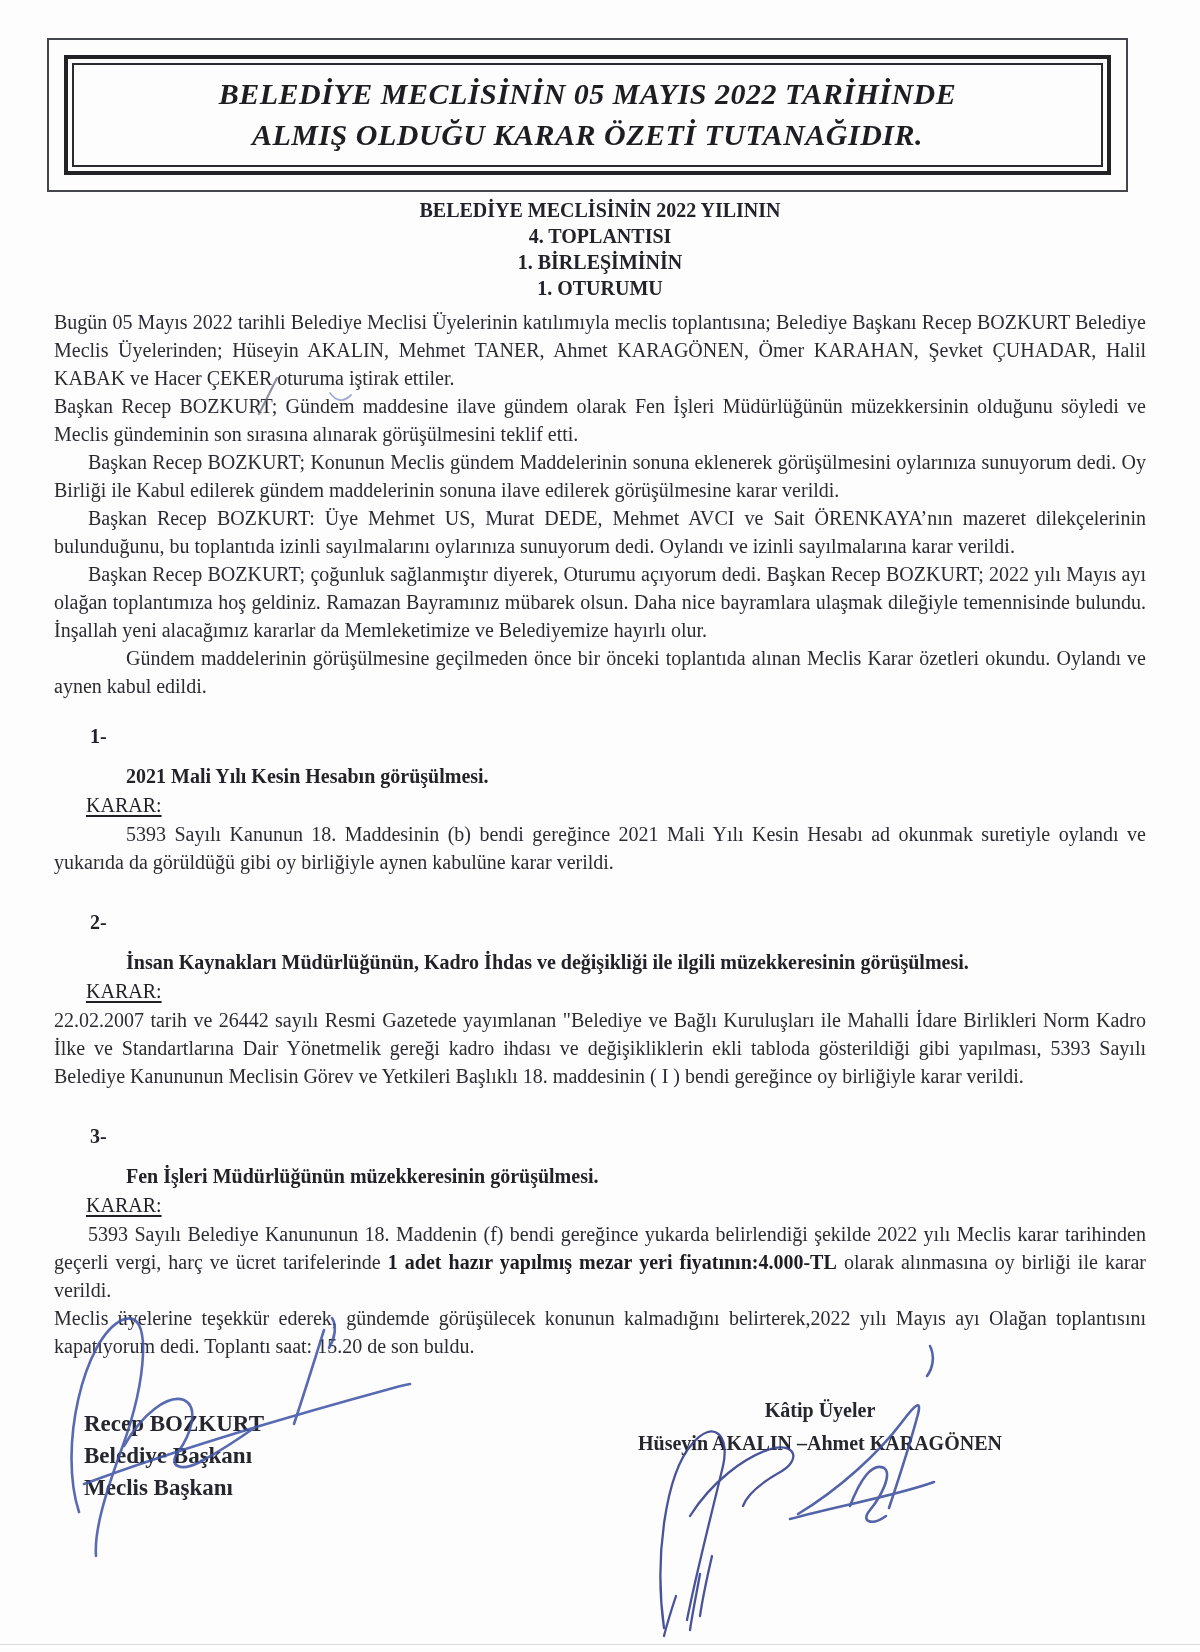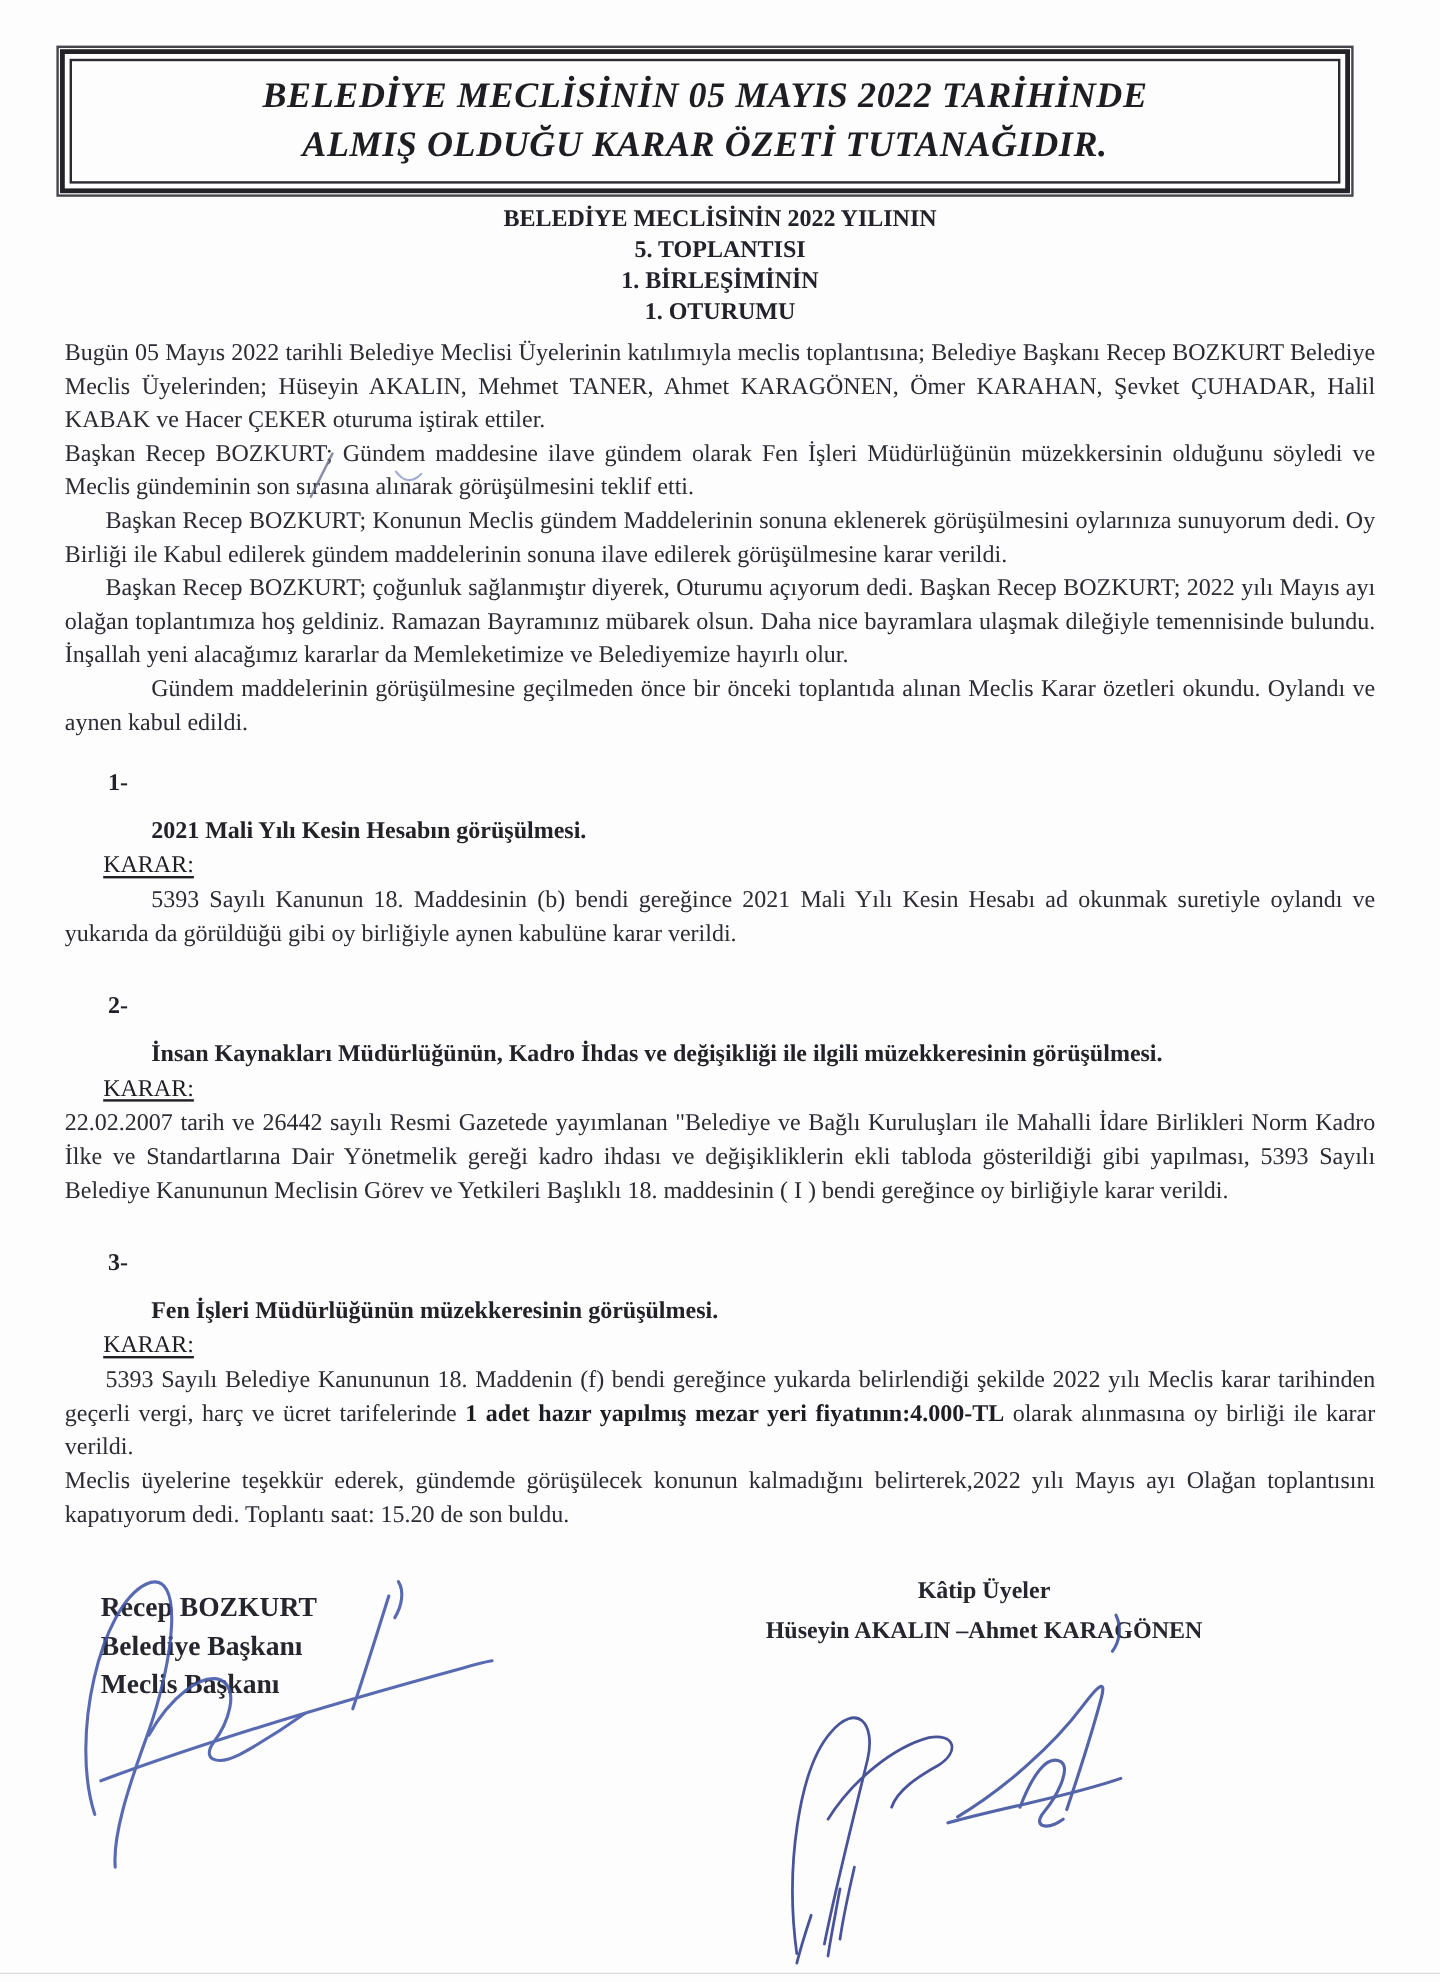--- a/index.html
+++ b/index.html
@@ -9,21 +9,21 @@
     margin:0 auto;
     background:#fdfdfd;
     font-family:"Liberation Serif", serif;
     color:#26262e;
     overflow:hidden;
   }
   
   .frame-outer{
     margin:38px 72px 0 47px;
     border:2px solid #45454c;
-    padding:1px;
+    padding:15px;
     background:#fdfdfd;
   }
   .frame-mid{border:4px solid #232327;padding:4px;}
   .frame-inner{border:2px solid #2a2a30;padding:8px 14px 10px;}
   .doc-title{
     text-align:center;
     font-weight:bold;font-style:italic;
     font-size:30px;line-height:41px;
     letter-spacing:.5px;
     color:#1d1d22;
@@ -95,29 +95,30 @@
         <div class="doc-title">
           <div>BELEDİYE MECLİSİNİN 05 MAYIS 2022 TARİHİNDE</div>
           <div>ALMIŞ OLDUĞU KARAR ÖZETİ TUTANAĞIDIR.</div>
         </div>
       </div>
     </div>
   </div>
 
   <div class="subtitles">
     <div>BELEDİYE MECLİSİNİN 2022 YILININ</div>
-    <div>5. TOPLANTISI</div>
+    <div>4. TOPLANTISI</div>
     <div>1. BİRLEŞİMİNİN</div>
     <div>1. OTURUMU</div>
   </div>
 
   <div class="content">
     <p>Bugün 05 Mayıs 2022 tarihli Belediye Meclisi Üyelerinin katılımıyla meclis toplantısına; Belediye Başkanı Recep BOZKURT Belediye Meclis Üyelerinden; Hüseyin AKALIN, Mehmet TANER, Ahmet KARAGÖNEN, Ömer KARAHAN, Şevket ÇUHADAR, Halil KABAK ve Hacer ÇEKER oturuma iştirak ettiler.</p>
     <p>Başkan Recep BOZKURT; Gündem maddesine ilave gündem olarak Fen İşleri Müdürlüğünün müzekkersinin olduğunu söyledi ve Meclis gündeminin son sırasına alınarak görüşülmesini teklif etti.</p>
     <p class="indent-sm">Başkan Recep BOZKURT; Konunun Meclis gündem Maddelerinin sonuna eklenerek görüşülmesini oylarınıza sunuyorum dedi. Oy Birliği ile Kabul edilerek gündem maddelerinin sonuna ilave edilerek görüşülmesine karar verildi.</p>
+    <p class="indent-sm">Başkan Recep BOZKURT: Üye Mehmet US, Murat DEDE, Mehmet AVCI ve Sait ÖRENKAYA’nın mazeret dilekçelerinin bulunduğunu, bu toplantıda izinli sayılmalarını oylarınıza sunuyorum dedi. Oylandı ve izinli sayılmalarına karar verildi.</p>
     <p class="indent-sm">Başkan Recep BOZKURT; çoğunluk sağlanmıştır diyerek, Oturumu açıyorum dedi. Başkan Recep BOZKURT; 2022 yılı Mayıs ayı olağan toplantımıza hoş geldiniz. Ramazan Bayramınız mübarek olsun. Daha nice bayramlara ulaşmak dileğiyle temennisinde bulundu. İnşallah yeni alacağımız kararlar da Memleketimize ve Belediyemize hayırlı olur.</p>
     <p class="indent-lg">Gündem maddelerinin görüşülmesine geçilmeden önce bir önceki toplantıda alınan Meclis Karar özetleri okundu. Oylandı ve aynen kabul edildi.</p>
 
     <div class="item">
       <div class="item-heading">
         <span class="item-number">1-</span>
         <span class="item-title">2021 Mali Yılı Kesin Hesabın görüşülmesi.</span>
       </div>
       <span class="karar-label">KARAR:</span>
       <p class="indent-lg">5393 Sayılı Kanunun 18. Maddesinin (b) bendi gereğince 2021 Mali Yılı Kesin Hesabı ad okunmak suretiyle oylandı ve yukarıda da görüldüğü gibi oy birliğiyle aynen kabulüne karar verildi.</p>

